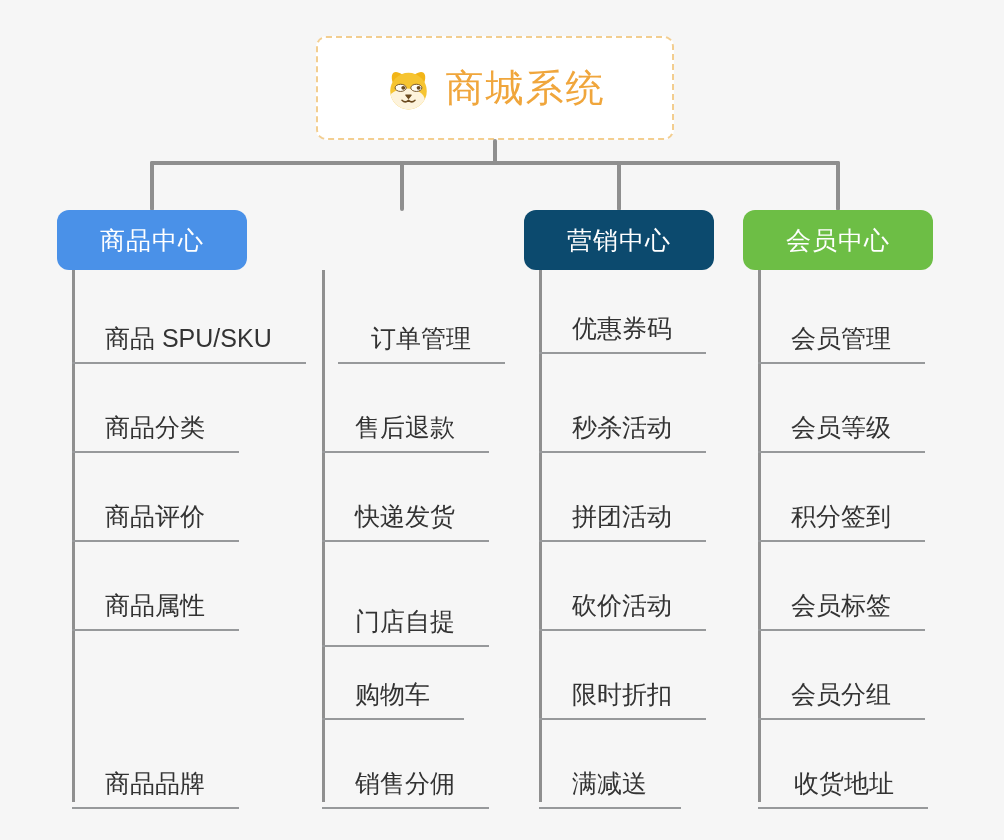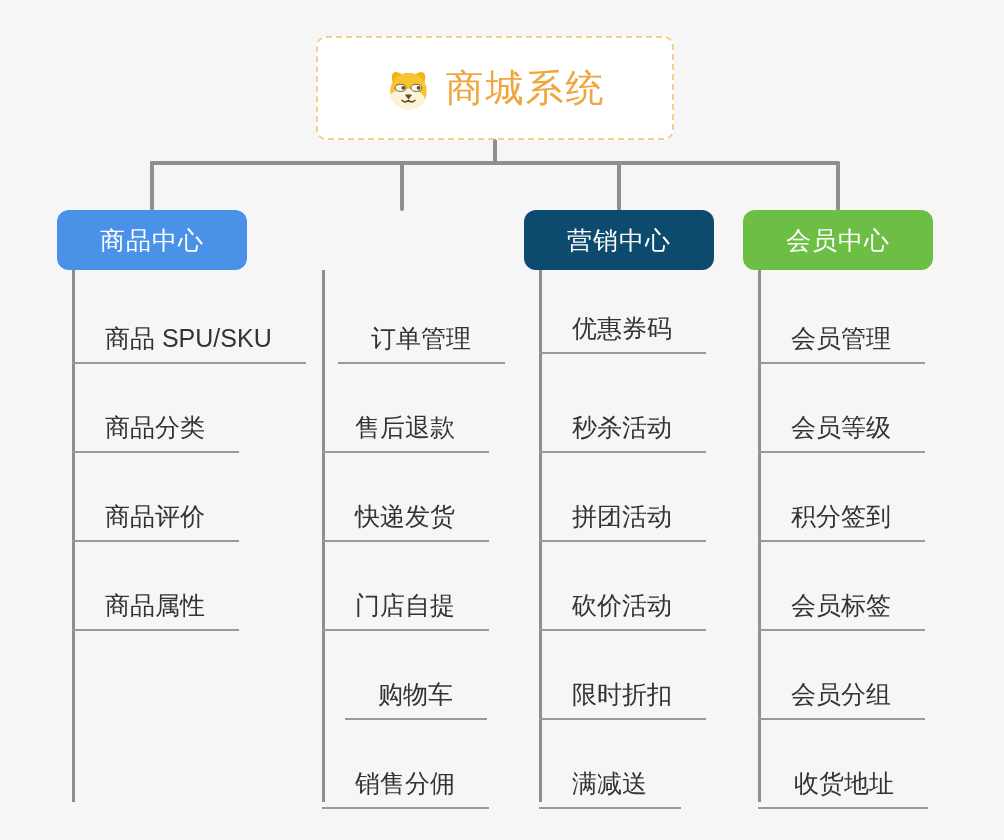--- a/index.html
+++ b/index.html
@@ -109,31 +109,32 @@
   <div class="column col-0">
     <div class="branch-node" style="background: rgb(74, 145, 232);">
       <span>商品中心</span>
     </div>
     <div class="trunk"></div>
     <div class="leaves">
         <div class="leaf" style="top: 105px;">商品 SPU/SKU</div>
         <div class="leaf" style="top: 194px;">商品分类</div>
         <div class="leaf" style="top: 283px;">商品评价</div>
         <div class="leaf" style="top: 372px;">商品属性</div>
+        <div class="leaf" style="top: 550px;">商品品牌</div>
       </div>
   </div>
 
   <div class="column col-1">
     <div class="trunk"></div>
     <div class="leaves">
         <div class="leaf" style="top: 105px; margin-left: 16px;">订单管理</div>
         <div class="leaf" style="top: 194px;">售后退款</div>
         <div class="leaf" style="top: 283px;">快递发货</div>
-        <div class="leaf" style="top: 372px;">门店自提</div>
-        <div class="leaf" style="top: 461px; margin-left: 23px;">购物车</div>
+        <div class="leaf" style="top: 388px;">门店自提</div>
+        <div class="leaf" style="top: 461px;">购物车</div>
         <div class="leaf" style="top: 550px;">销售分佣</div>
       </div>
   </div>
 
   <div class="column col-2">
     <div class="branch-node" style="background: #0c4a6e;">
       <span>营销中心</span>
     </div>
     <div class="trunk"></div>
     <div class="leaves">

